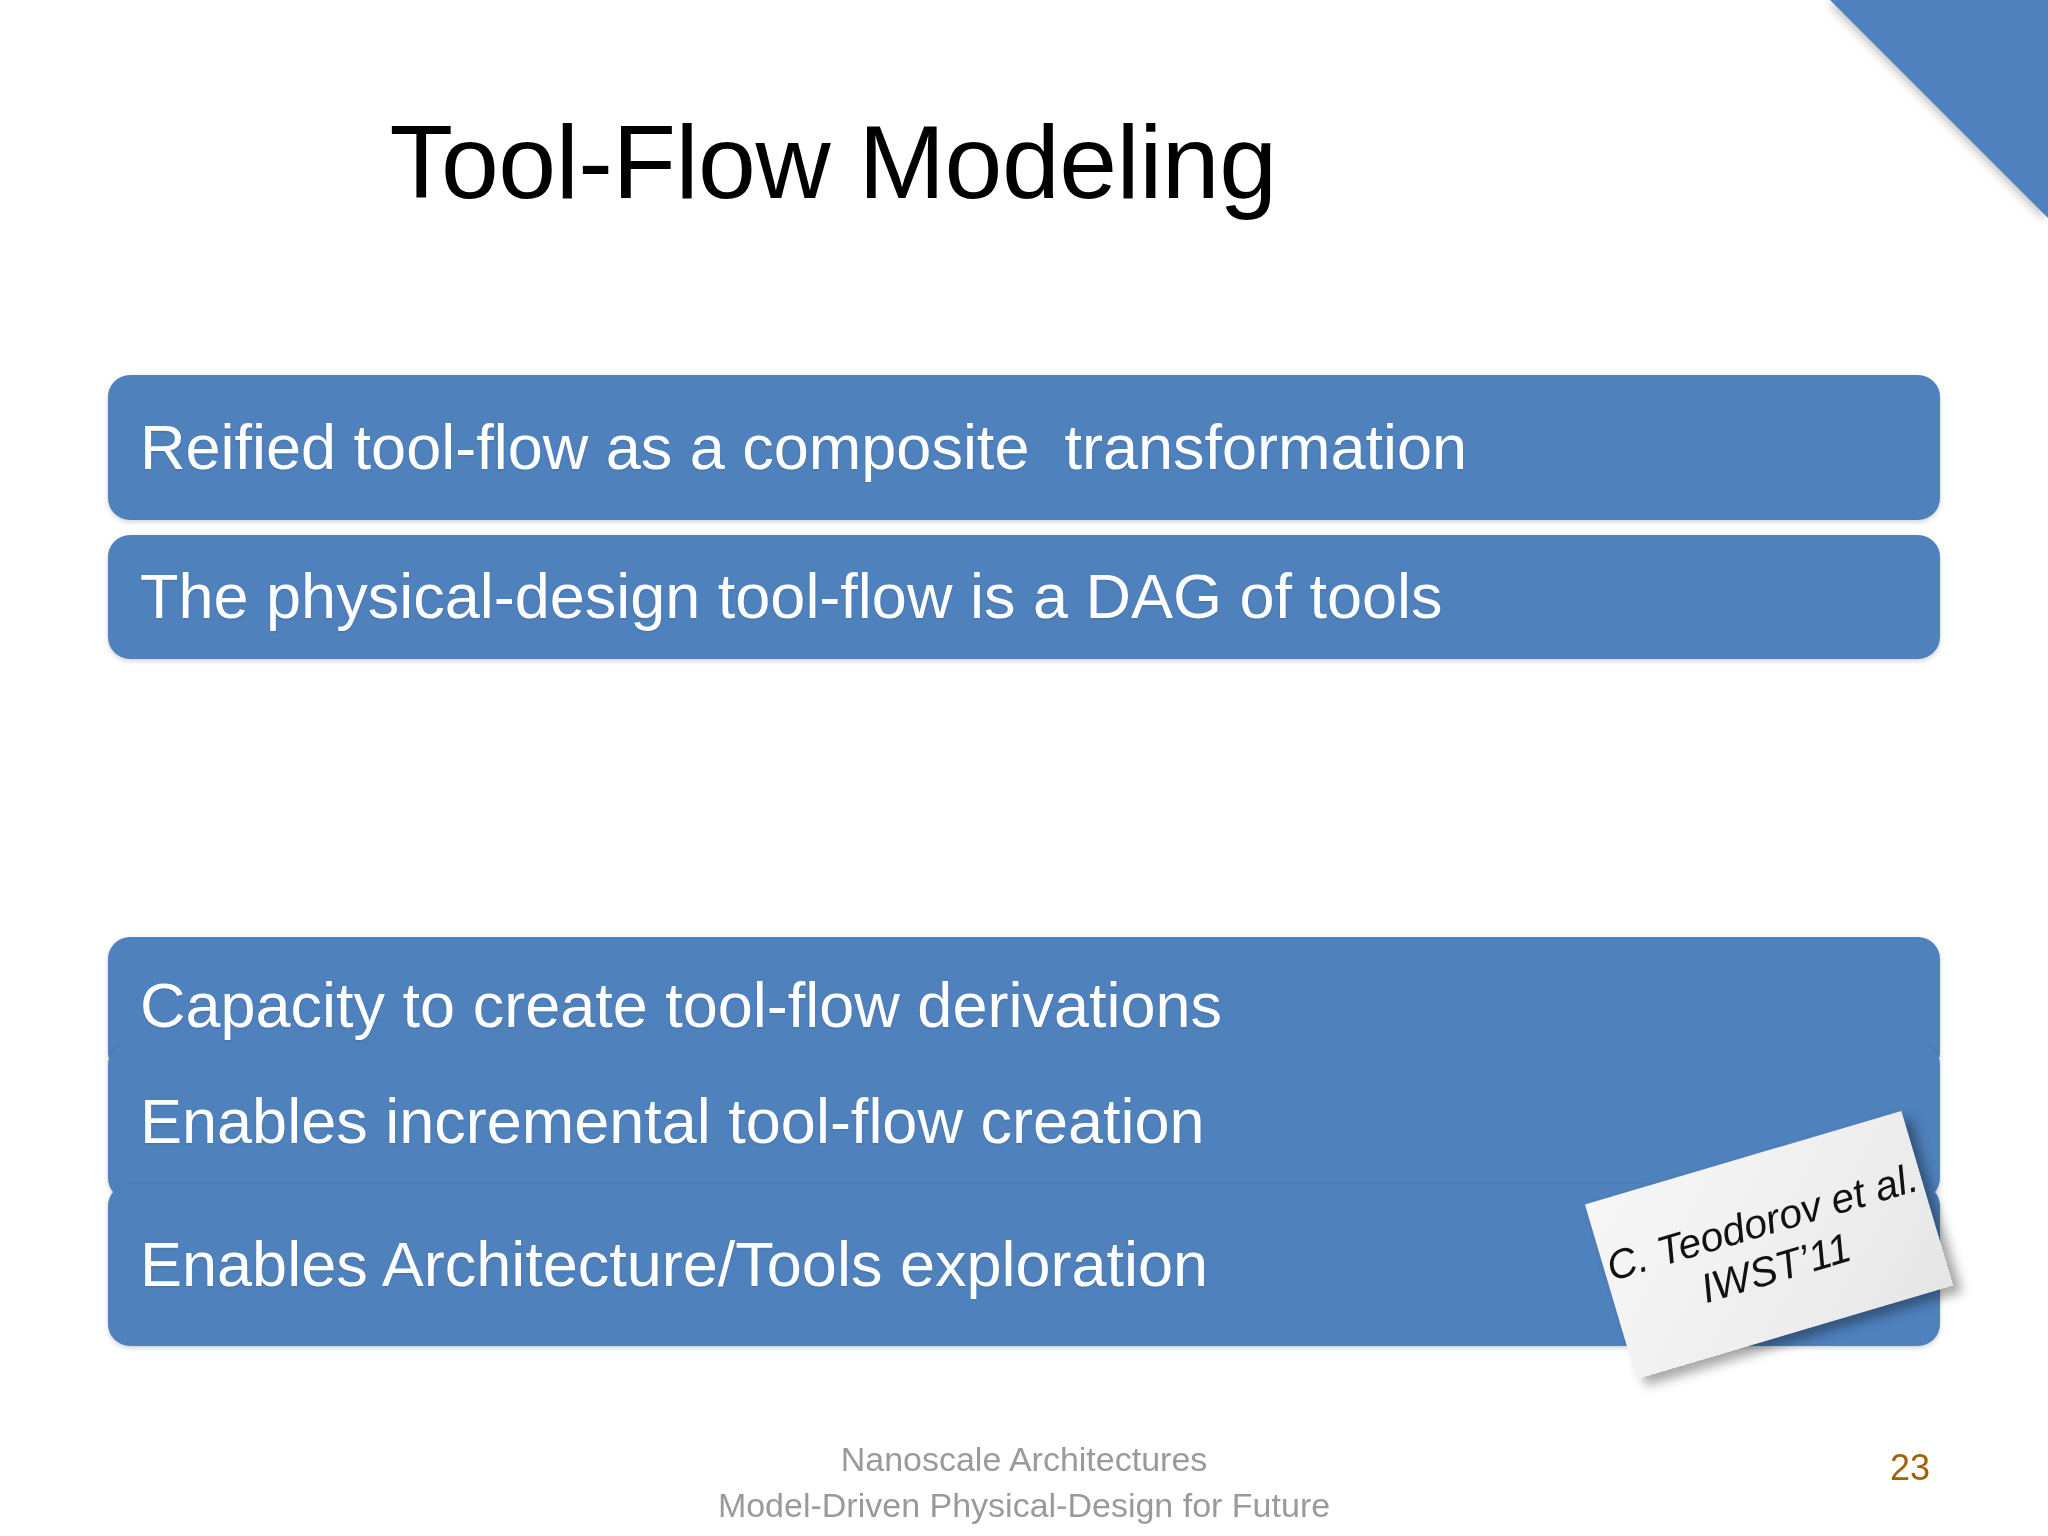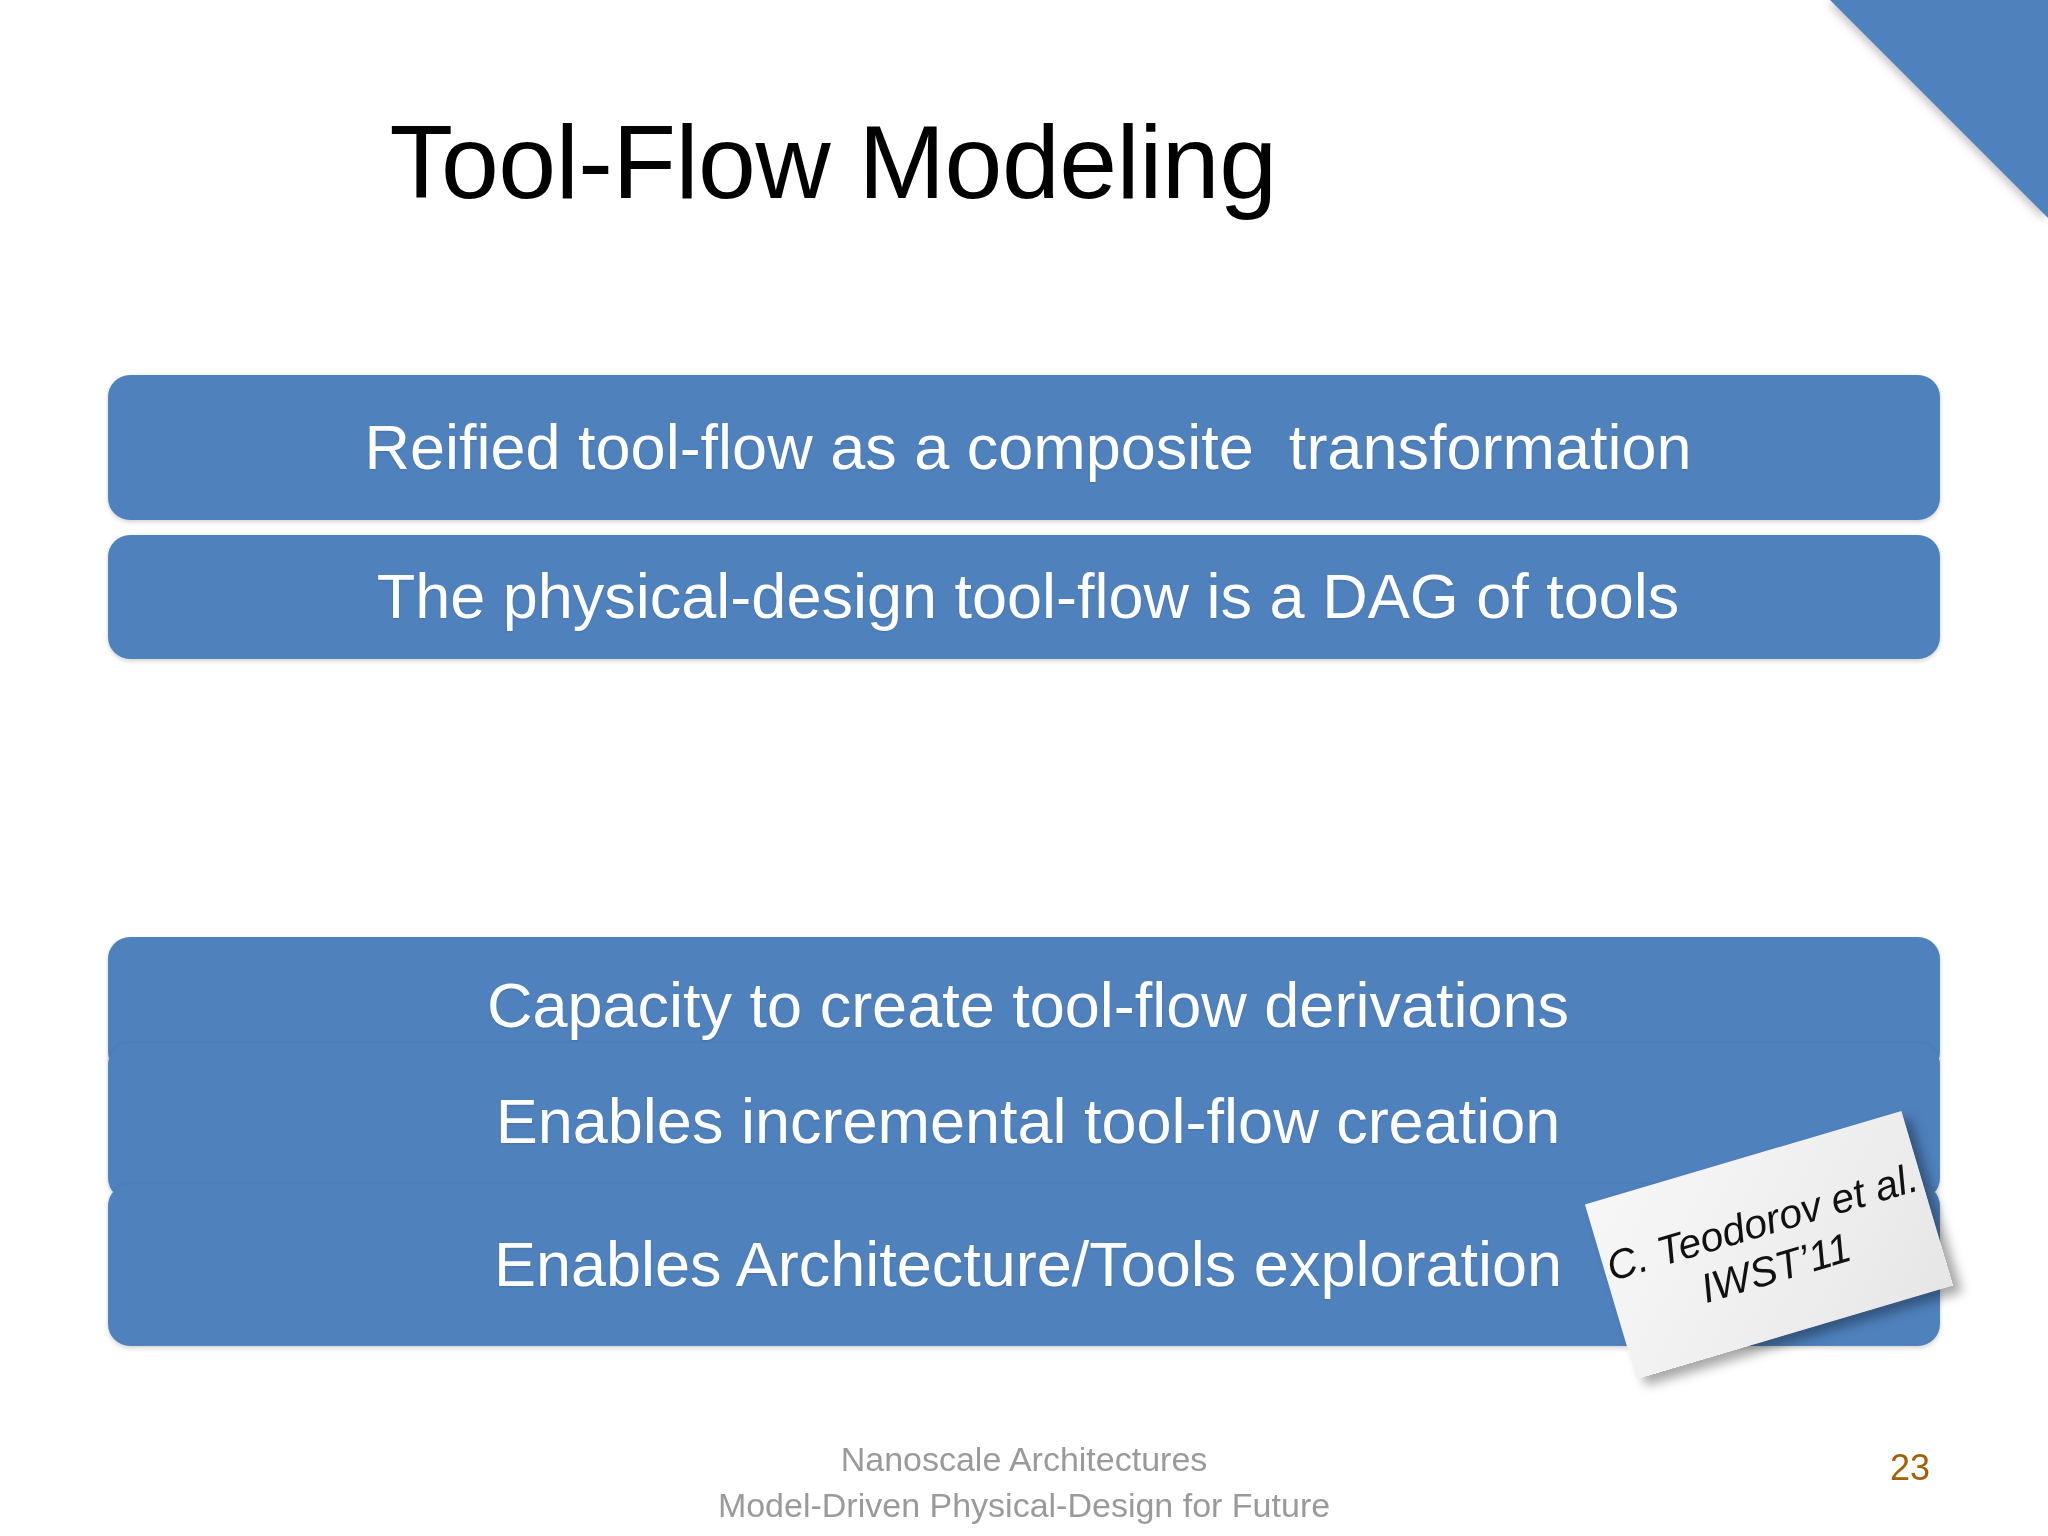--- a/index.html
+++ b/index.html
@@ -56,21 +56,20 @@
     left: 0;
     width: 1832px;
     background: #4f81bd;
     border-radius: 22px;
     box-shadow: 0 2px 5px rgba(0,0,0,0.18);
     display: flex;
     align-items: center;
     box-sizing: border-box;
     padding-left: 32px;
     padding-right: 24px;
-    justify-content: center;
   }
   .bar-label {
     color: #ffffff;
     font-size: 63px;
     font-weight: 400;
     line-height: 1.1;
     white-space: pre;
     text-shadow: 0 1px 2px rgba(0,0,0,0.12);
   }
 

